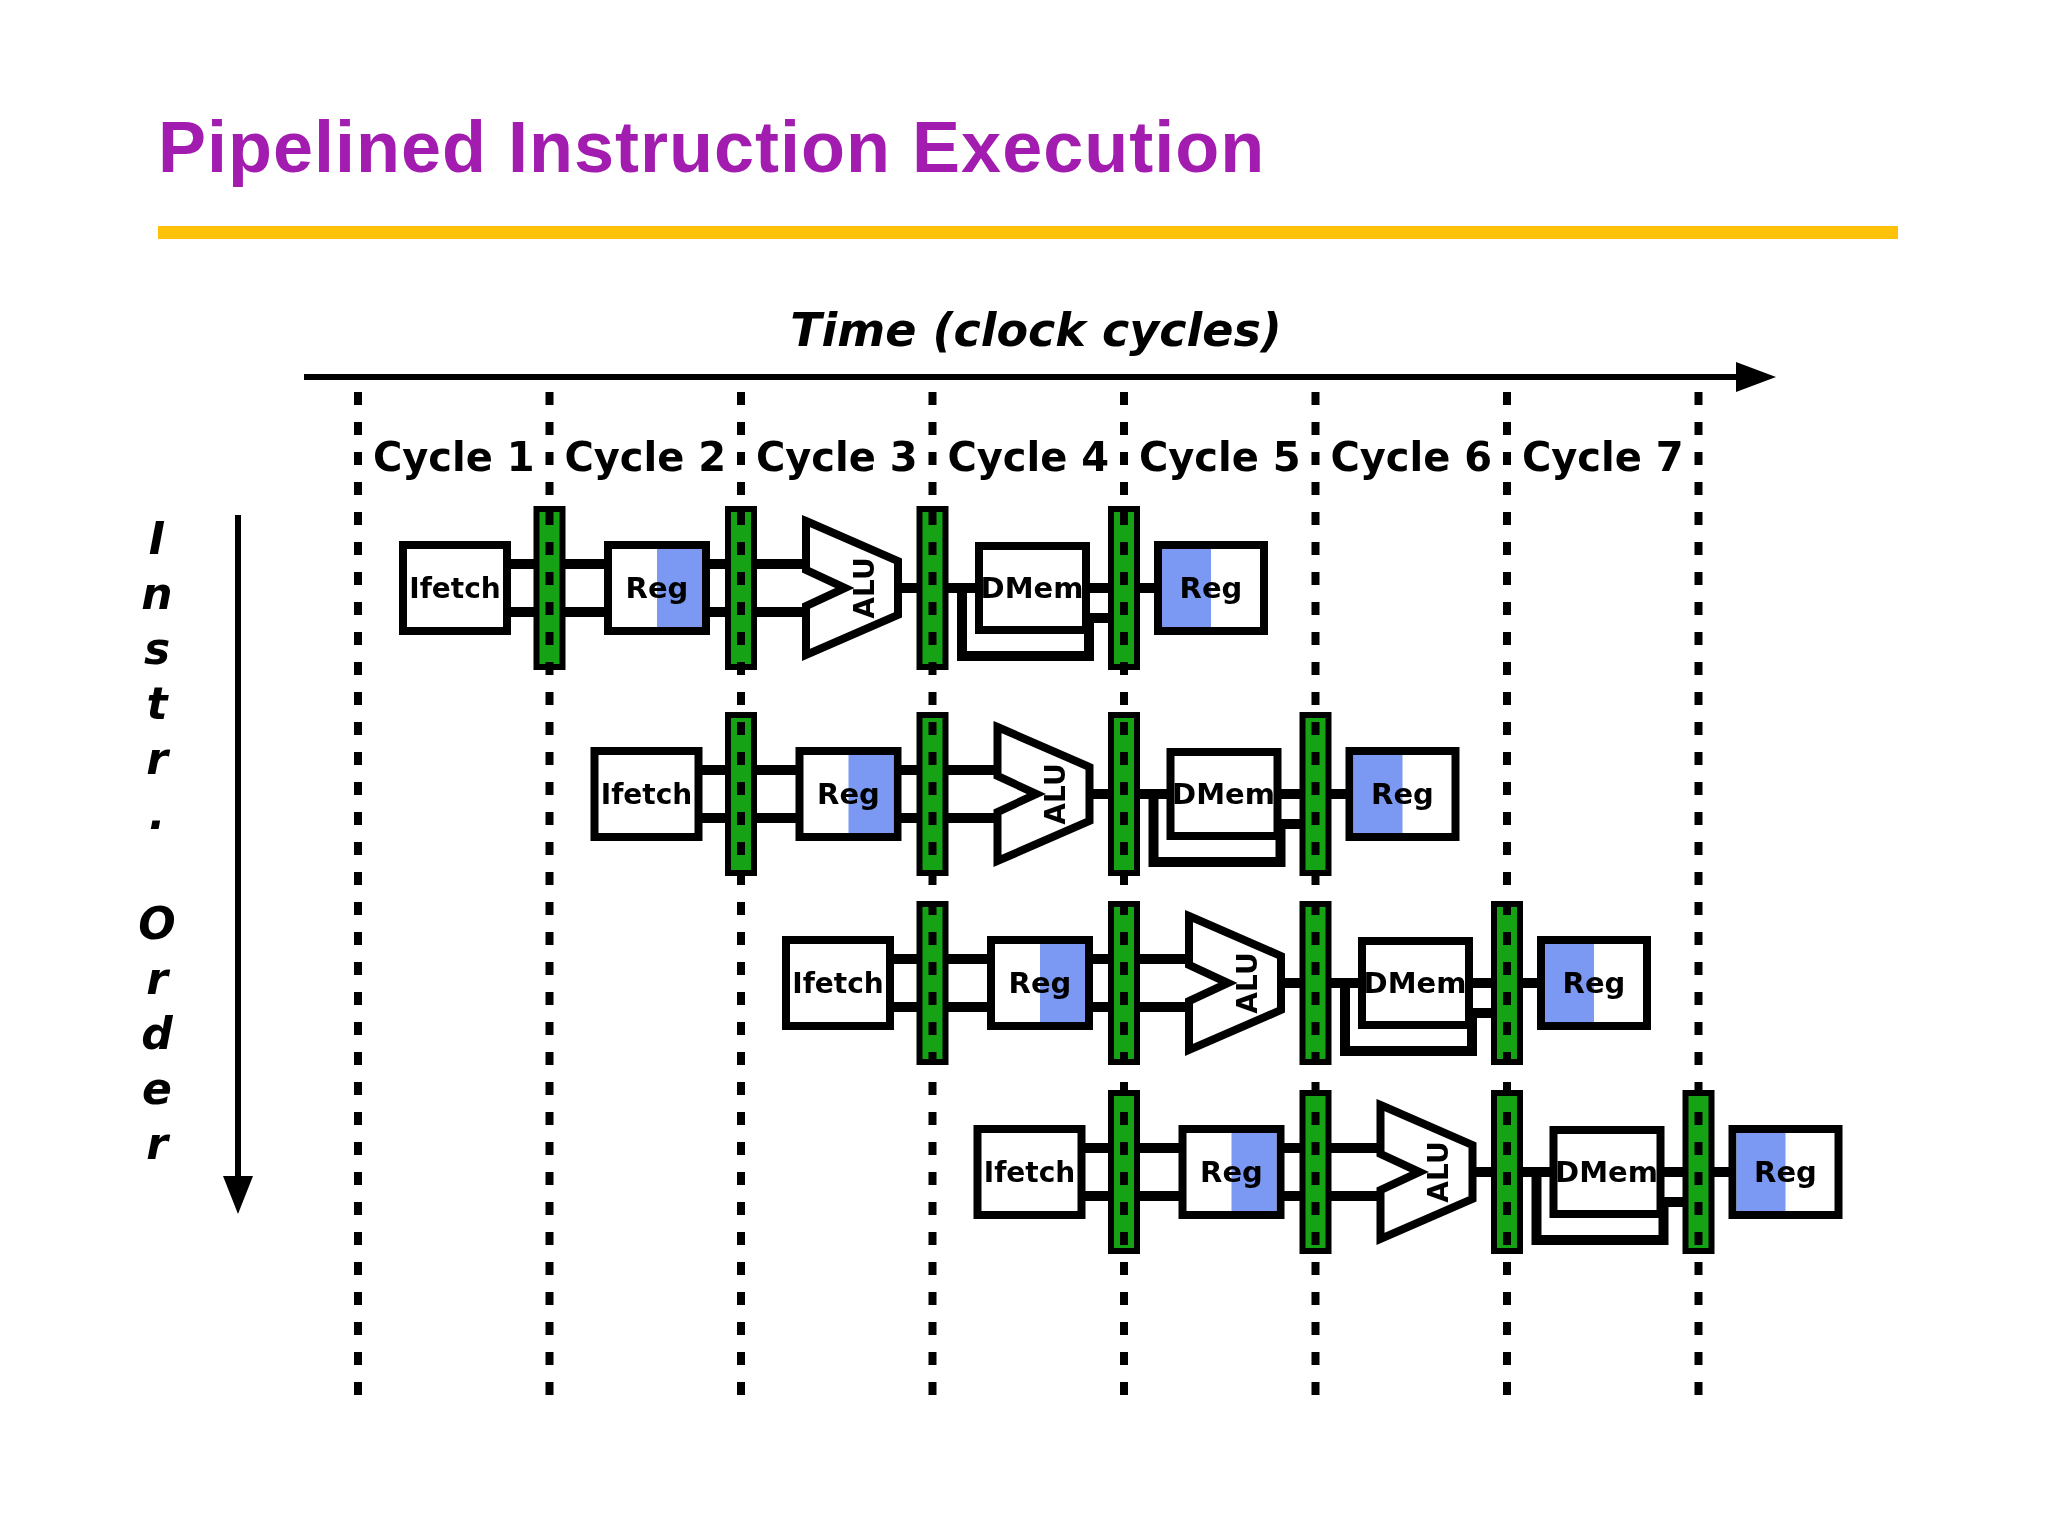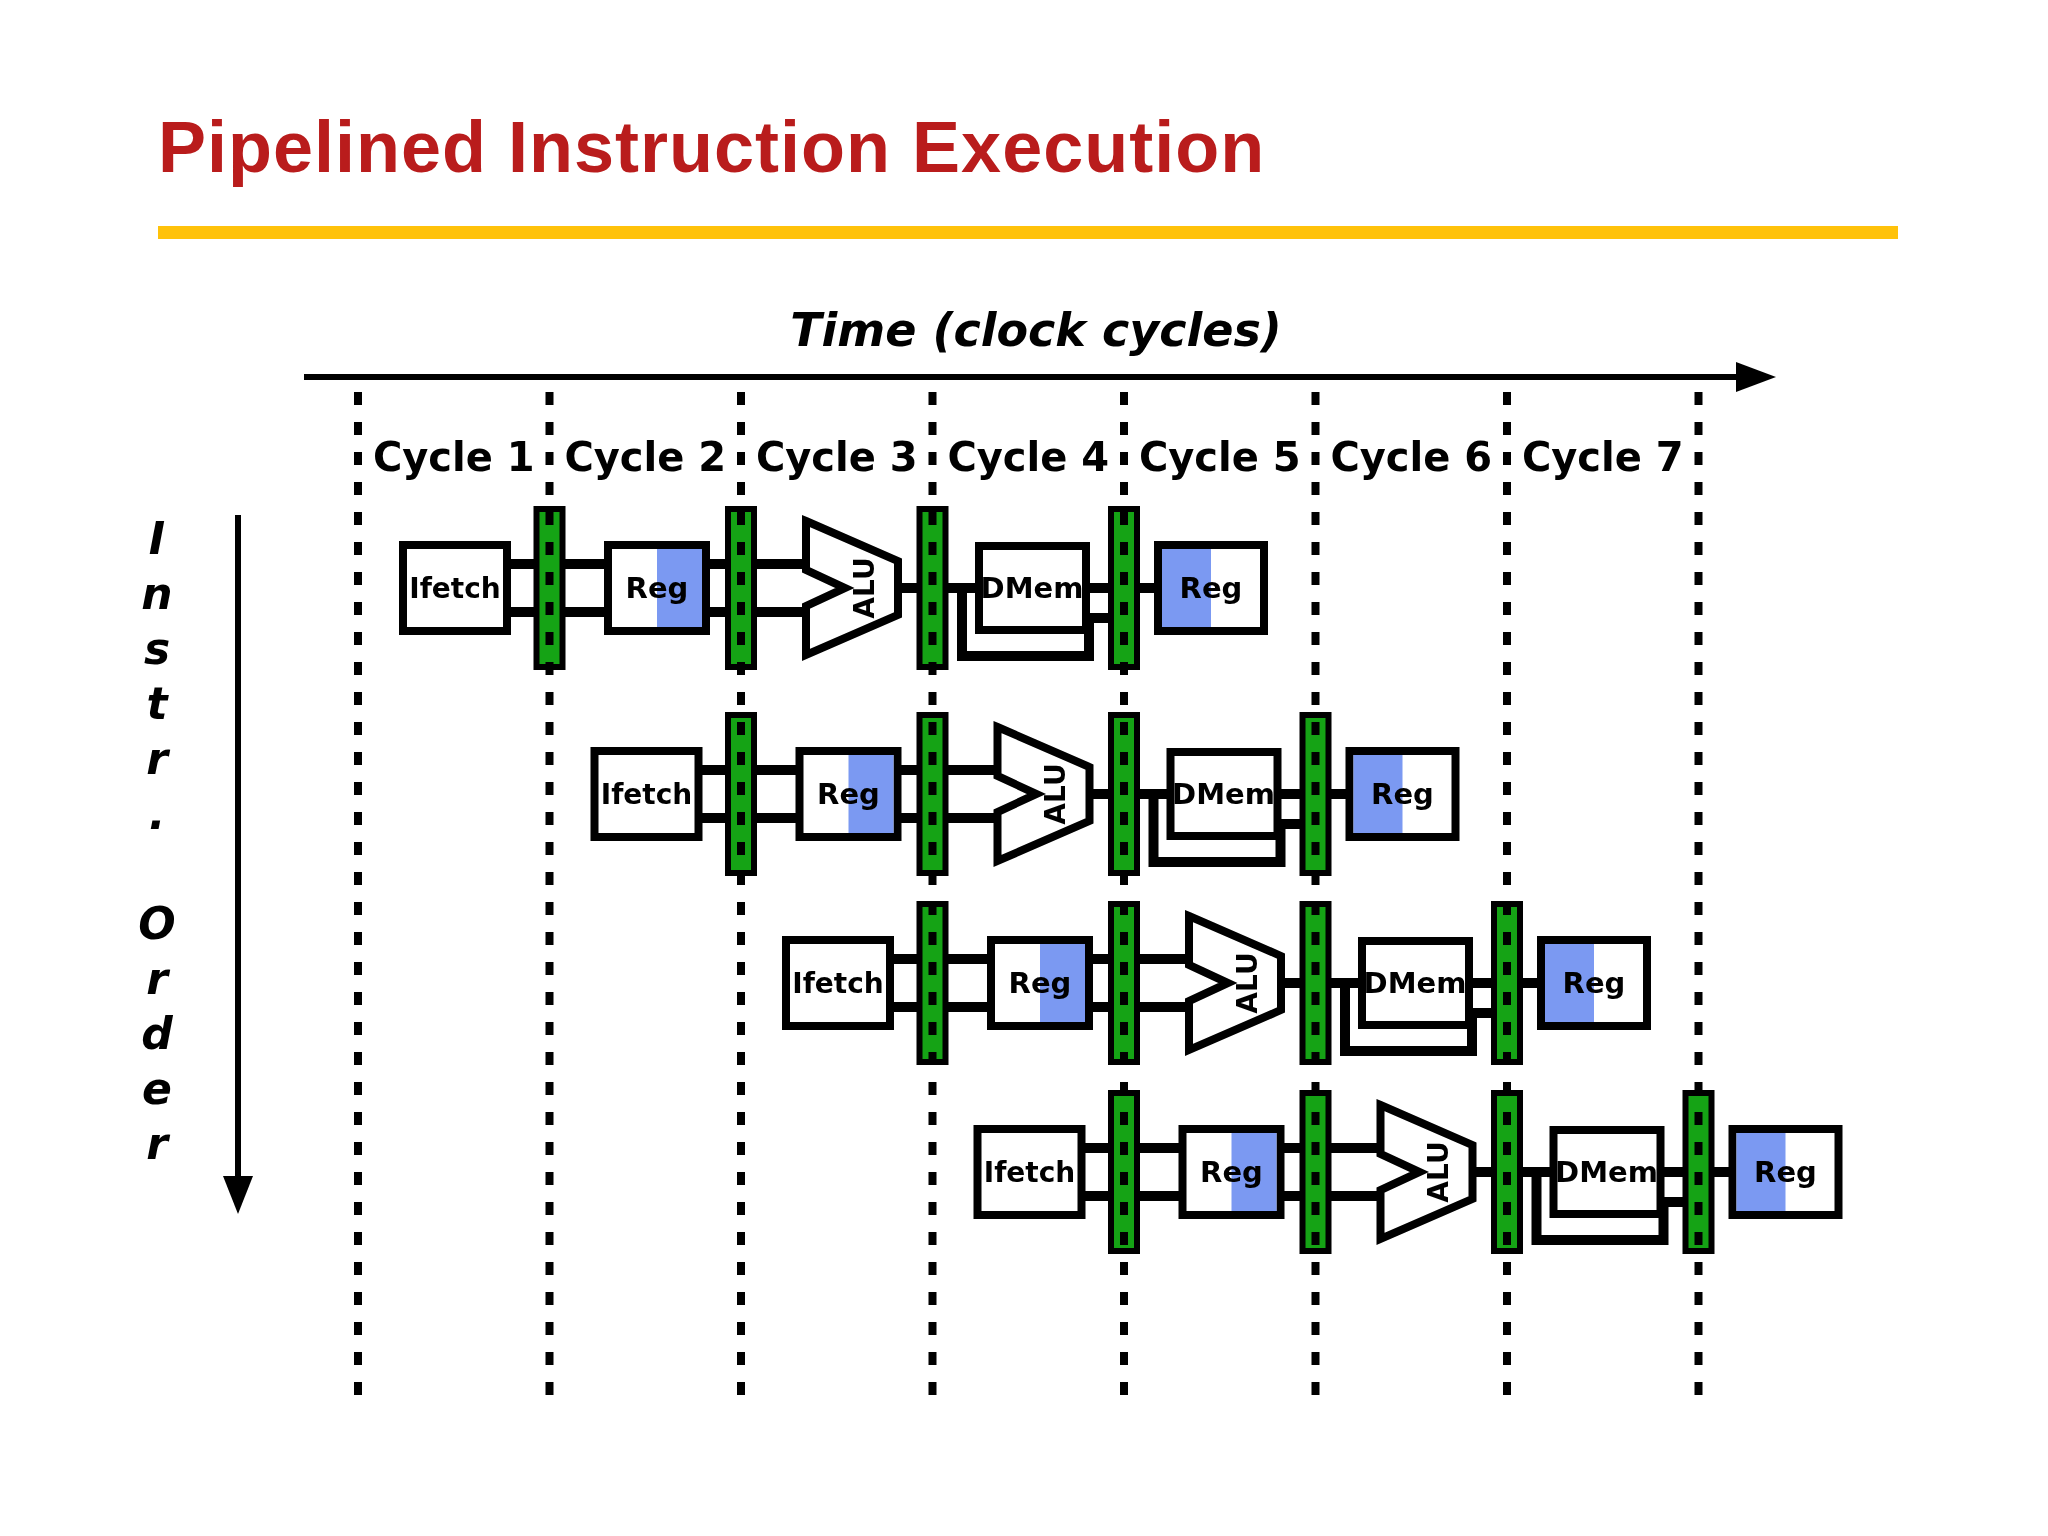--- a/index.html
+++ b/index.html
@@ -8,21 +8,21 @@
   .title{position:absolute;left:158px;top:106px;width:1800px;
          font-family:"Liberation Sans",sans-serif;font-weight:bold;
          font-size:72px;letter-spacing:1px;white-space:nowrap;}
   .underline{position:absolute;left:158px;top:226px;width:1740px;height:13px;}
   svg text{font-family:"DejaVu Sans",sans-serif;}
 </style>
 </head>
 <body>
 
 <div class="slide">
-  <div class="title" style="color: #b91c1c;">Pipelined Instruction Execution</div>
+  <div class="title" style="color: #a21caf;">Pipelined Instruction Execution</div>
   <div class="underline" style="background: rgb(255, 194, 10);"></div>
   <svg id="diagram" width="2048" height="1536" viewBox="0 0 2048 1536" style="position:absolute;left:0;top:0;">
     <text id="time-label" x="1036" y="330" text-anchor="middle" dominant-baseline="central" font-size="46" font-weight="bold" font-style="italic">Time (clock cycles)</text>
   <g>
         <line x1="304" y1="377" x2="1742" y2="377" stroke="#000000" stroke-width="6"></line>
         <polygon points="1776,377 1736,362 1736,392" fill="#000000"></polygon>
       </g>
       <line x1="358" y1="392" x2="358" y2="1398" stroke="#000000" stroke-width="8" stroke-dasharray="13,17"></line>
       <line x1="549.5" y1="392" x2="549.5" y2="1398" stroke="#000000" stroke-width="8" stroke-dasharray="13,17"></line>
       <line x1="741" y1="392" x2="741" y2="1398" stroke="#000000" stroke-width="8" stroke-dasharray="13,17"></line>

